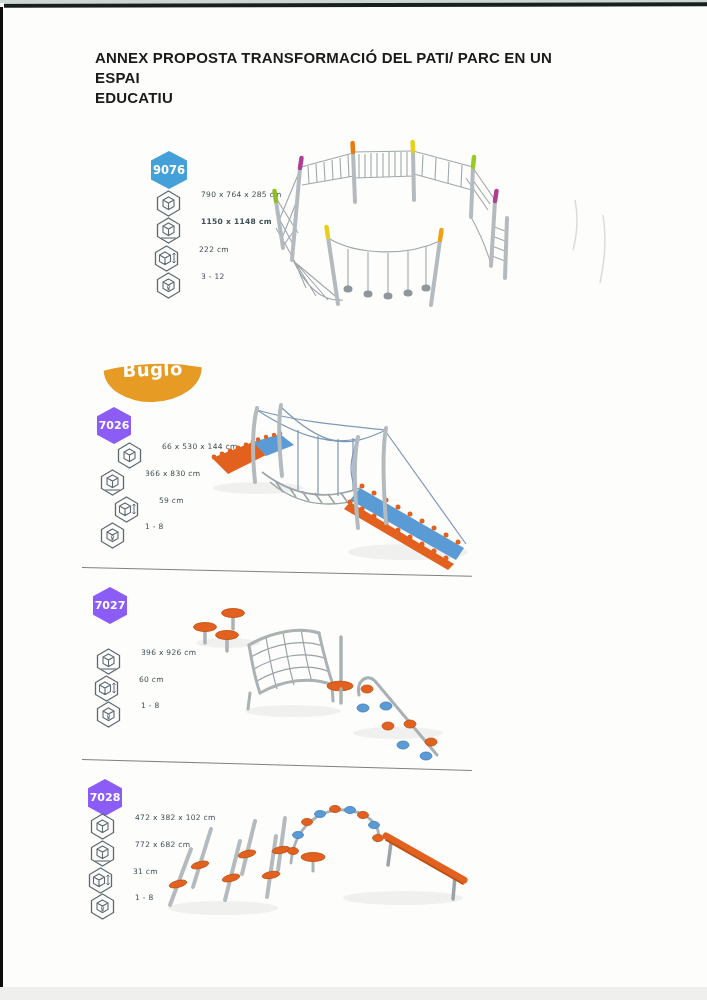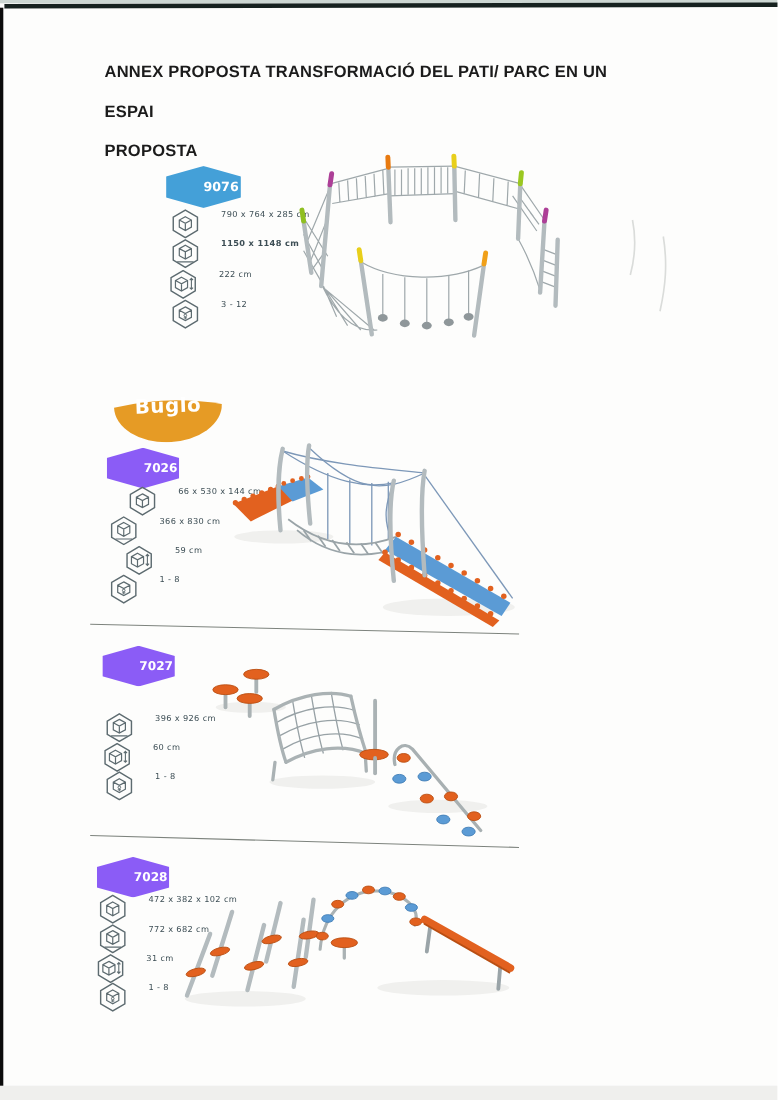--- a/index.html
+++ b/index.html
@@ -5,25 +5,25 @@
   html,body{margin:0;padding:0;background:#ffffff;}
   #scan{position:relative;width:707px;height:1000px;background:#fdfdfc;overflow:hidden;
         font-family:"Liberation Sans",sans-serif;}
   
   .edge-top-light{position:absolute;top:0;left:0;width:707px;height:3px;background:#ccd6d2;}
   .edge-top-dark{position:absolute;top:3px;left:4px;width:707px;height:4px;background:#16211f;transform:rotate(-0.12deg);}
   .edge-left{position:absolute;top:7px;left:0;width:3px;height:993px;background:#0c0c0c;}
   .edge-bottom{position:absolute;bottom:0;left:0;width:707px;height:13px;background:#efefed;}
   
   .page-title{position:absolute;left:95px;top:48px;width:490px;margin:0;
-    font-size:15px;font-weight:600;color:#1b1b1b;line-height:36px;letter-spacing:.2px;}
+    font-size:15px;font-weight:600;color:#1b1b1b;line-height:20px;letter-spacing:.2px;}
   
   .badge{position:absolute;display:flex;align-items:center;justify-content:center;
     clip-path:polygon(50% 0,100% 25%,100% 75%,50% 100%,0 75%,0 25%);
-    color:#fff;font-weight:bold;font-family:"DejaVu Sans",sans-serif;padding-left:32px;}
+    color:#fff;font-weight:bold;font-family:"DejaVu Sans",sans-serif;}
   .badge-blue{background:#44a0d8;}
   .badge-orange{background:#8b5cf6;}
   
   .spec-row{position:absolute;display:flex;gap:20px;}
   .spec-text{font-family:"DejaVu Sans",sans-serif;font-size:7.5px;color:#3d4e55;letter-spacing:.3px;white-space:nowrap;}
   .spec-icon{flex:0 0 auto;}
   
   .logo-wrap{position:absolute;left:101px;top:356px;width:104px;height:46px;transform:rotate(-2deg);}
   .logo-text{position:absolute;left:0;top:3px;width:104px;text-align:center;
     color:#fff;font-family:"DejaVu Sans",sans-serif;font-weight:bold;font-size:18px;letter-spacing:.5px;}
@@ -35,21 +35,21 @@
 
 <div id="scan">
 
   <div class="edge-top-light"></div>
   <div class="edge-top-dark"></div>
   <div class="edge-left"></div>
   <div class="edge-bottom"></div>
 
   <h1 class="page-title">
     <span>ANNEX PROPOSTA TRANSFORMACIÓ DEL PATI/ PARC EN UN ESPAI</span><br>
-    <span>PROPOSTA</span>
+    <span>EDUCATIU</span>
   </h1>
 
   <div class="badge badge-blue" style="left:151px;top:151px;width:36px;height:38px;font-size:11.5px;">
     <span>9076</span>
   </div>
 
   <div class="spec-row" style="left:156px;top:190px;">
     <svg class="spec-icon" width="25" height="27" viewBox="0 0 25 27">
       <polygon points="12.5,1 23.5,7.5 23.5,19.5 12.5,26 1.5,19.5 1.5,7.5" fill="none" stroke="#5d6b70" stroke-width="1.3"></polygon>
       <path d="M12.5,7 L18,10 L18,16.5 L12.5,19.5 L7,16.5 L7,10 Z M7,10 L12.5,13 L18,10 M12.5,13 L12.5,19.5" fill="none" stroke="#5d6b70" stroke-width="1.1"></path>

